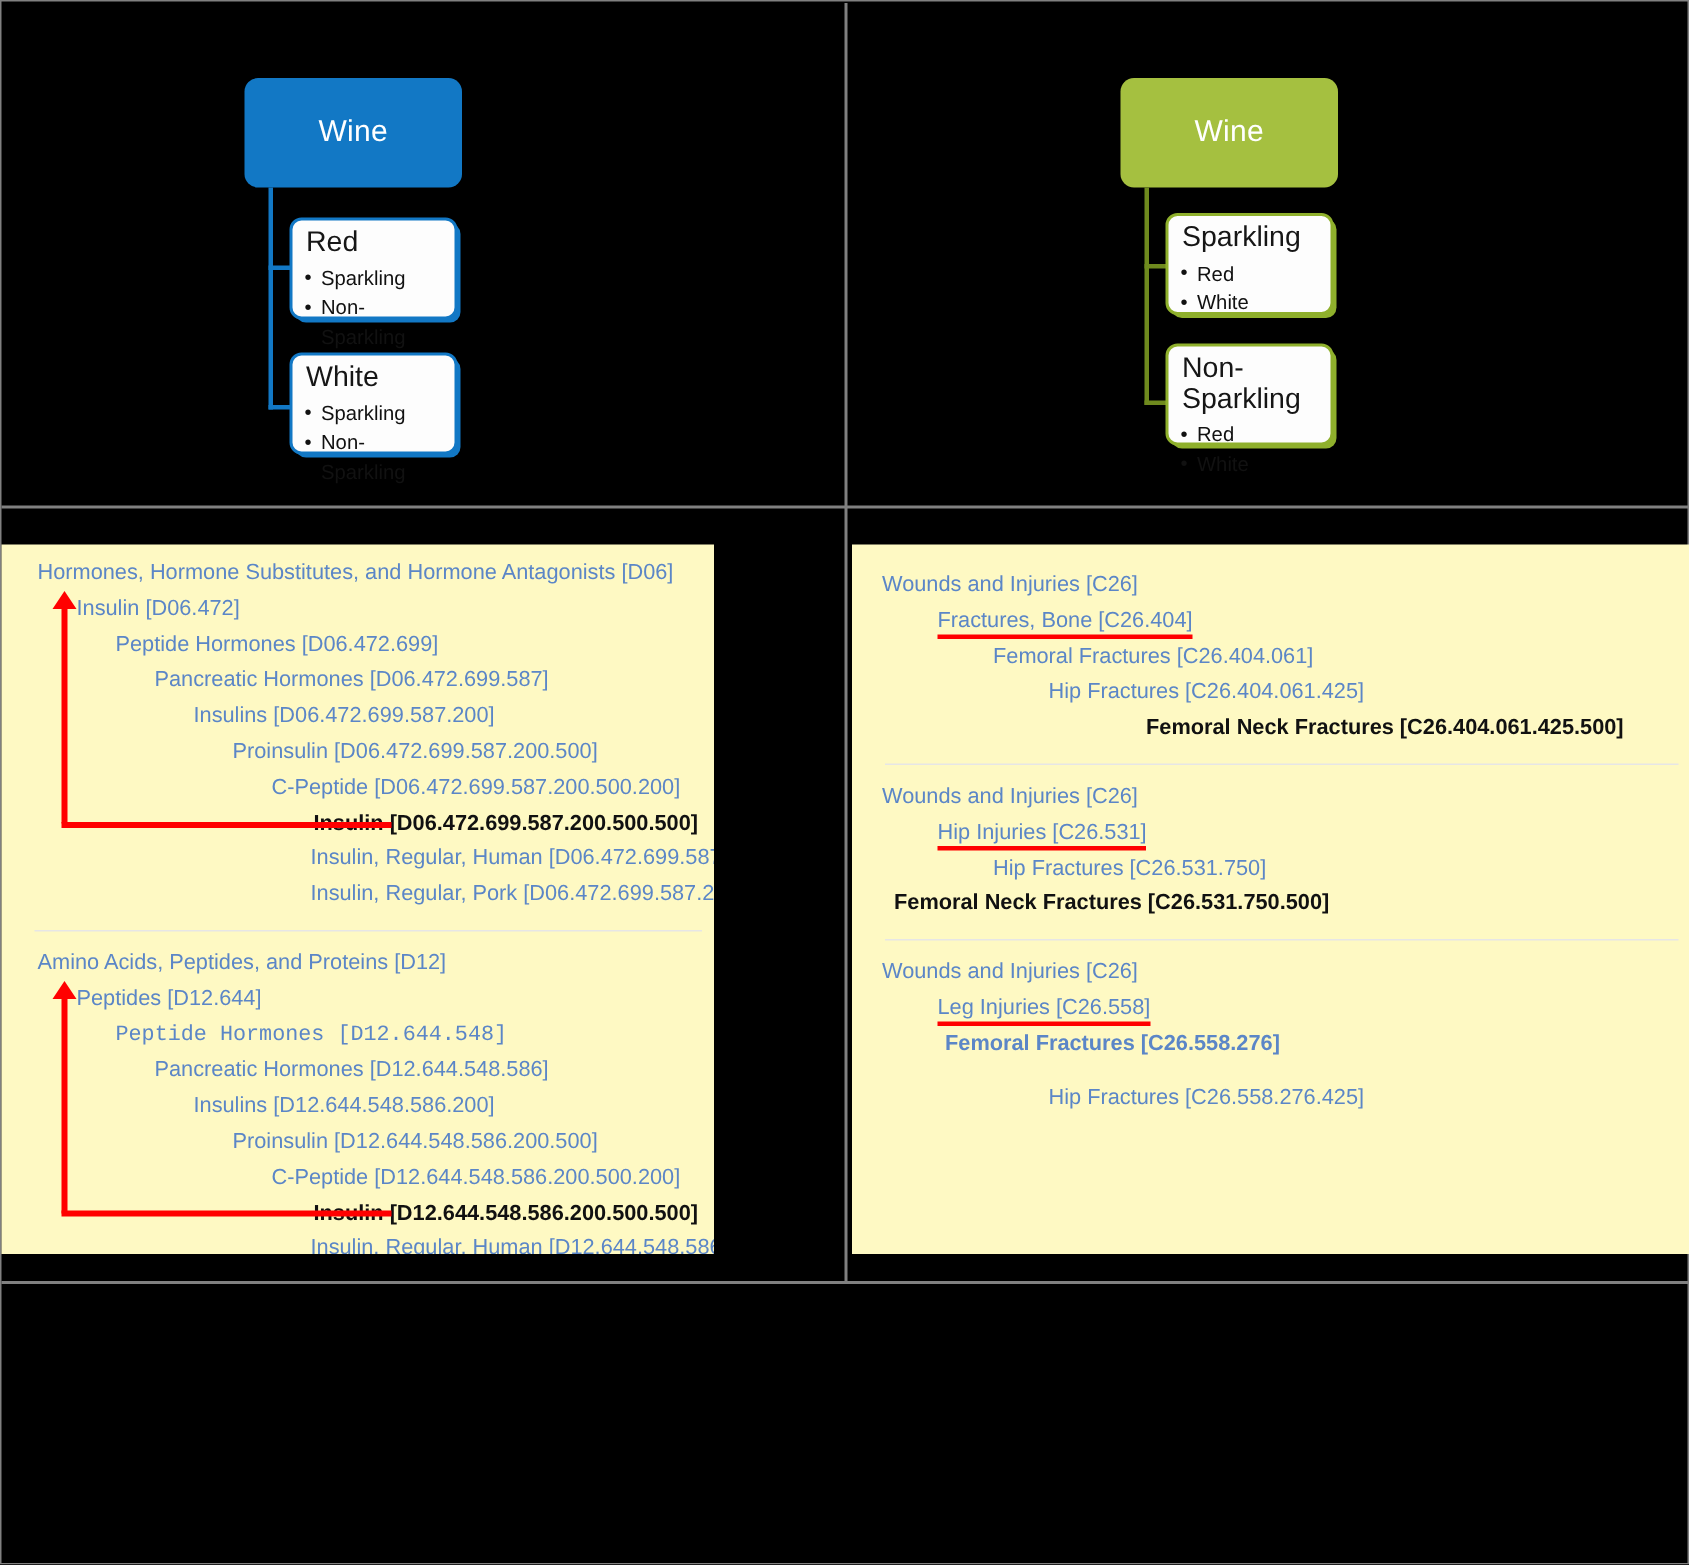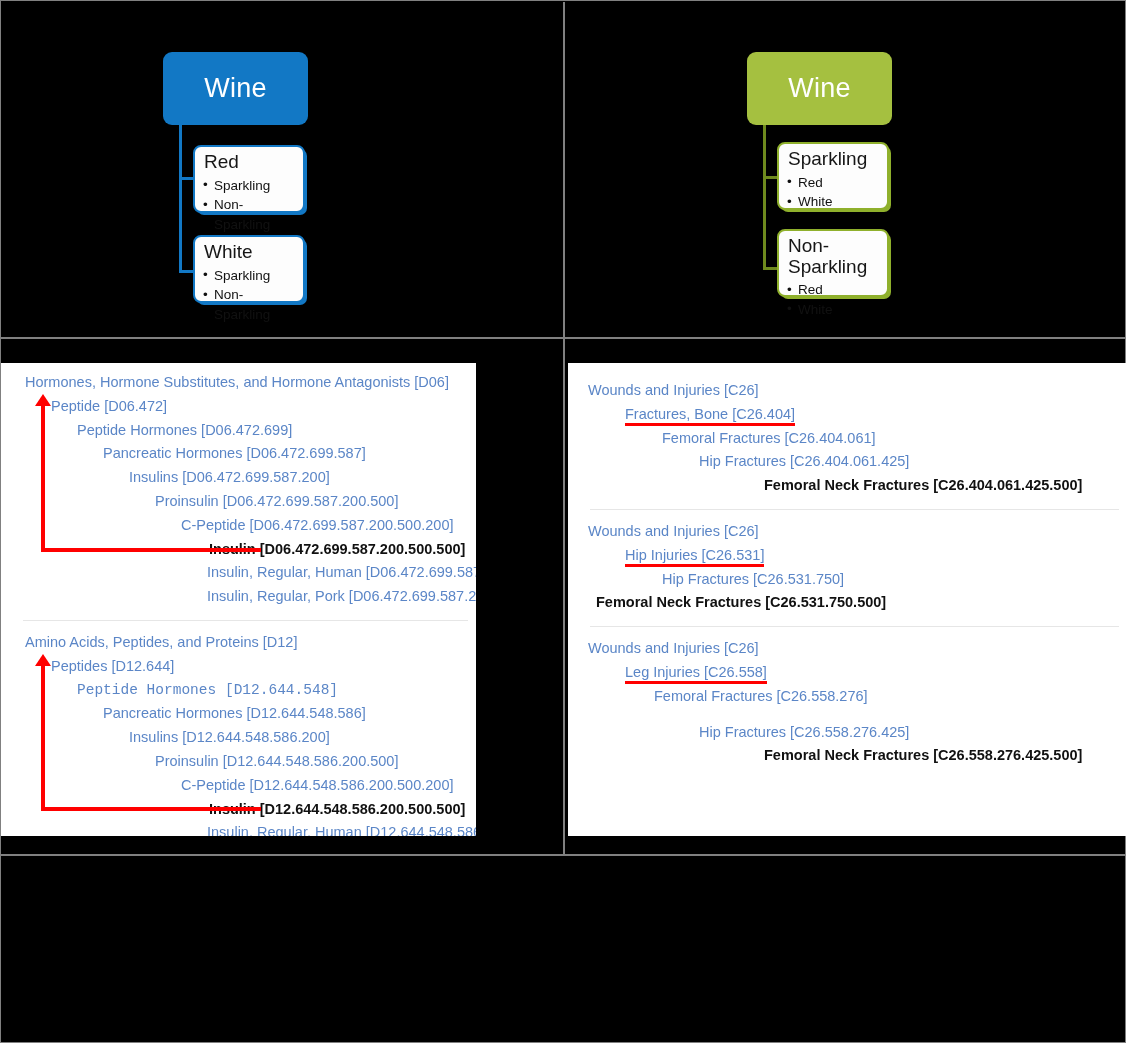--- a/index.html
+++ b/index.html
@@ -10,21 +10,21 @@
   .vdiv{position:absolute;left:562px;top:1px;width:2px;height:853px;background:#808080;}
   .hdiv{position:absolute;left:0px;top:336px;width:1126px;height:2px;background:#808080;}
   .hdiv2{position:absolute;left:0px;top:853px;width:1126px;height:2px;background:#808080;}
 
   
   .quad{position:absolute;}
   .node{position:absolute;box-sizing:border-box;}
   .node-root{
     border-radius:9px;
     display:flex;align-items:center;justify-content:center;
-    color:#ffffff;font-size:27px;font-weight:400;letter-spacing:.2px;
+    color:#ffffff;font-size:20px;font-weight:400;letter-spacing:.2px;
   }
   .node-child{
     background:#fdfdfd;border-radius:8px;box-sizing:border-box;
     padding:4px 8px 5px 8px;
   }
   .node-child .ttl{font-size:19px;color:#161616;line-height:1.08;margin:1px 0 3px 1px;}
   .node-child ul{margin:0;padding:0;list-style:none;}
   .node-child li{font-size:13.5px;color:#111;line-height:1.45;position:relative;padding-left:11px;}
   .node-child li:before{content:"\2022";position:absolute;left:0;top:-0.5px;font-size:13.5px;}
 
@@ -34,21 +34,21 @@
   .blue .node-root{background:#1278c5;}
   .blue .node-child{border:2px solid #1278c5;box-shadow:3px 3px 0 -1px #1278c5;}
   .blue .conn{background:#1278c5;}
 
   
   .green .node-root{background:#a5c040;}
   .green .node-child{border:2px solid #8fb02c;box-shadow:3px 3px 0 -1px #8fb02c;}
   .green .conn{background:#6f8a1e;}
 
   
-  .mesh-panel{position:absolute;background:#ffffff;overflow:hidden;}
+  .mesh-panel{position:absolute;background:#fef9c3;overflow:hidden;}
   .mesh-block{position:relative;}
   .mesh-line{
     font-family:"Liberation Sans",sans-serif;
     font-size:14.5px;color:#5b86c7;line-height:23.8px;white-space:nowrap;
   }
   .mesh-line.bold{color:#111111;font-weight:bold;margin-left:28px;}
   .mesh-sep{height:1px;background:#e6e6e6;margin:11px 8px 10px 22px;}
 
   .ul-red{border-bottom:3px solid #ff0000;padding-bottom:1px;}
 
@@ -117,21 +117,21 @@
         <li>Red</li>
         <li>White</li>
       </ul>
     </div>
   </div>
 
   <div class="mesh-panel" style="left:0px;top:362px;width:475px;height:473px;">
     <div id="mesh-left" style="position:relative;padding:8px 0 0 0;">
         <div class="mesh-block">
           <div class="mesh-line" style="padding-left: 24px;">Hormones, Hormone Substitutes, and Hormone Antagonists [D06]</div>
-          <div class="mesh-line" style="padding-left: 50px;">Peptide [D06.472]</div>
+          <div class="mesh-line" style="padding-left: 50px;">Insulin [D06.472]</div>
           <div class="mesh-line" style="padding-left: 76px;">Peptide Hormones [D06.472.699]</div>
           <div class="mesh-line" style="padding-left: 102px;">Pancreatic Hormones [D06.472.699.587]</div>
           <div class="mesh-line" style="padding-left: 128px;">Insulins [D06.472.699.587.200]</div>
           <div class="mesh-line" style="padding-left: 154px;">Proinsulin [D06.472.699.587.200.500]</div>
           <div class="mesh-line" style="padding-left: 180px;">C-Peptide [D06.472.699.587.200.500.200]</div>
           <div class="mesh-line bold" style="padding-left: 180px;">Insulin [D06.472.699.587.200.500.500]</div>
           <div class="mesh-line" style="padding-left: 206px;">Insulin, Regular, Human [D06.472.699.587.200.500.500.500]</div>
           <div class="mesh-line" style="padding-left: 206px;">Insulin, Regular, Pork [D06.472.699.587.200.500.500.750]</div>
           <div class="arrow-v" style="left: 40px; top: 33.7px; height: 144.8px;"></div>
           <div class="arrow-h" style="left: 40px; top: 176.5px; width: 220px;"></div>
@@ -168,20 +168,19 @@
         <div class="mesh-block">
           <div class="mesh-line" style="padding-left: 20px;">Wounds and Injuries [C26]</div>
           <div class="mesh-line" style="padding-left: 57px;"><span class="ul-red">Hip Injuries [C26.531]</span></div>
           <div class="mesh-line" style="padding-left: 94px;">Hip Fractures [C26.531.750]</div>
           <div class="mesh-line bold" style="">Femoral Neck Fractures [C26.531.750.500]</div>
         </div>
         <div class="mesh-sep"></div>
         <div class="mesh-block">
           <div class="mesh-line" style="padding-left: 20px;">Wounds and Injuries [C26]</div>
           <div class="mesh-line" style="padding-left: 57px;"><span class="ul-red">Leg Injuries [C26.558]</span></div>
-          <div class="mesh-line" style="padding-left: 86px;">Femoral Fractures [C26.558.276]</div>
+          <div class="mesh-line" style="padding-left: 62px; font-weight: bold;">Femoral Fractures [C26.558.276]</div>
           <div class="mesh-line" style="padding-left: 131px; margin-top: 12px;">Hip Fractures [C26.558.276.425]</div>
-          <div class="mesh-line bold" style="padding-left: 168px;">Femoral Neck Fractures [C26.558.276.425.500]</div>
         </div>
       </div>
   </div>
 
 </div>
 
 </body></html>

